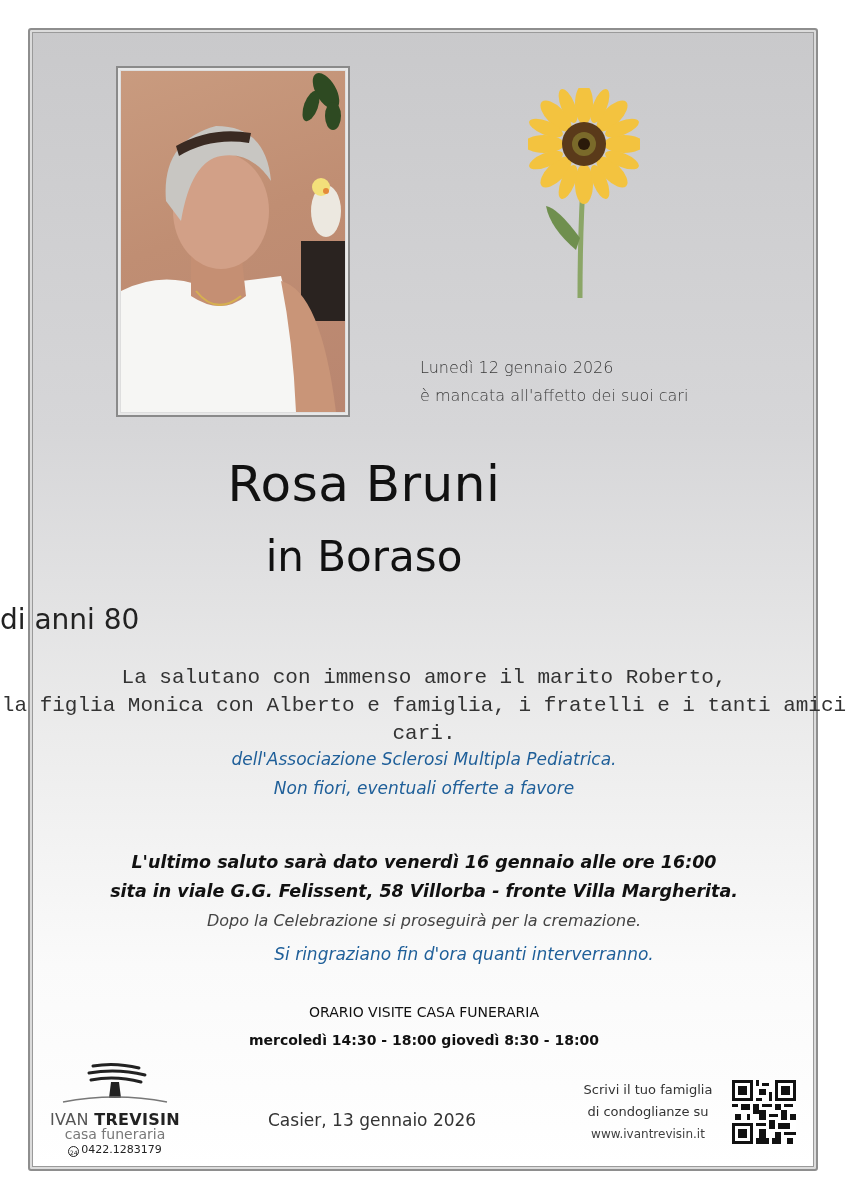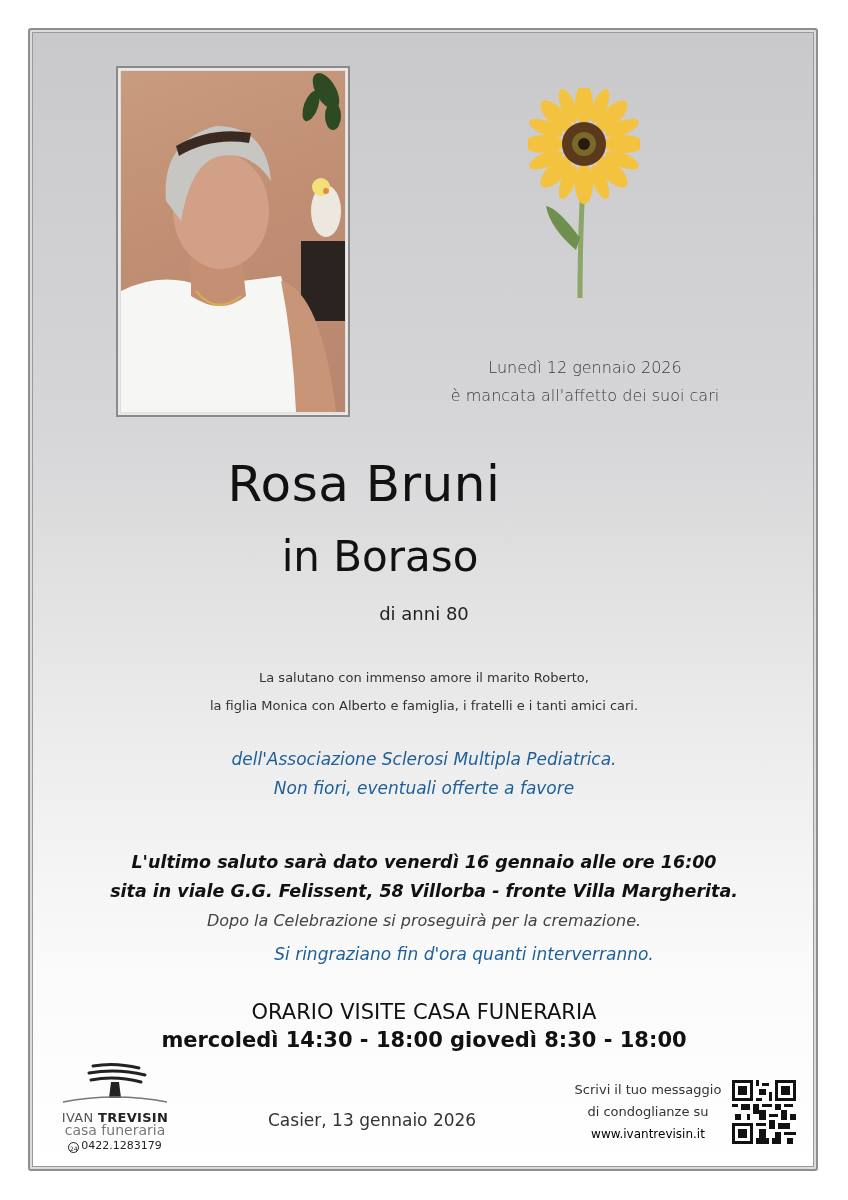--- a/index.html
+++ b/index.html
@@ -27,52 +27,52 @@
   }
   .photo {
     position: relative; width: 100%; height: 100%; overflow: hidden;
     background: linear-gradient(160deg, #c99b7f 0%, #c08e73 45%, #b98670 100%);
   }
   .photo svg { display: block; }
   .flower { position: absolute; left: 528px; top: 88px; width: 112px; height: 212px; }
 
   .death-lines {
     position: absolute; left: 420px; top: 354px; width: 330px;
-    text-align: center; font-size: 16px; line-height: 28px; color: #3a3a3a;
+    font-size: 16px; line-height: 28px; color: #3a3a3a;
     font-weight: 300;
   }
   .name {
     position: absolute; left: 0; width: 728px; text-align: center;
     color: #111; font-weight: 400;
   }
   .name.primary { top: 455px; font-size: 50px; letter-spacing: 0.5px; }
-  .name.secondary { top: 532px; font-size: 42px; padding-left: 16px; }
-  .age { position: absolute; left: 0; width: 848px; top: 603px; text-align: center; font-size: 18px; color: #222; }
+  .name.secondary { top: 532px; font-size: 42px; }
+  .age { position: absolute; left: 0; width: 848px; top: 603px; text-align: left; font-size: 28px; color: #222; }
 
   .block { position: absolute; left: 0; width: 848px; text-align: center; }
-  .mourners { top: 664px; font-size: 13px; line-height: 28px; color: #333; }
+  .mourners { top: 664px; font-size: 21px; line-height: 28px; color: #333; font-family: Liberation Mono, monospace; }
   .flowers-note { top: 745px; font-size: 17px; line-height: 29px; color: #1f5f99; font-style: italic; }
   .ceremony { top: 848px; font-size: 17.5px; line-height: 29px; color: #111; font-weight: bold; font-style: italic; }
   .ceremony .light { font-weight: normal; color: #444; font-size: 16px; }
   .thanks { top: 944px; font-size: 17px; color: #1f5f99; font-style: italic; padding-left: 40px; }
-  .visits { top: 998px; font-size: 21px; line-height: 28px; color: #111; }
+  .visits { top: 998px; font-size: 14px; line-height: 28px; color: #111; }
   .visits .title { font-weight: normal; }
   .visits .row { font-weight: bold; }
 
   .logo { position: absolute; left: 40px; top: 1060px; width: 150px; text-align: center; }
-  .logo .brand { font-size: 13px; color: #222; letter-spacing: 0.3px; margin-top: 2px; text-align: center; }
+  .logo .brand { font-size: 16px; color: #222; letter-spacing: 0.3px; margin-top: 2px; text-align: center; }
   .logo .brand .thin { font-weight: normal; color: #555; }
   .logo .brand .bold { font-weight: bold; }
   .logo .sub { font-size: 14px; color: #777; margin-top: -3px; }
   .logo .phone { font-size: 11px; color: #222; margin-top: 1px; }
   .logo .phone .ico { display: inline-block; width: 11px; height: 11px; border: 1.2px solid #222; border-radius: 50%; vertical-align: -2px; font-size: 6px; line-height: 11px; margin-right: 2px; box-sizing: border-box; }
 
   .place-date { position: absolute; left: 268px; top: 1110px; font-size: 17px; color: #333; }
   .condolences { position: absolute; left: 568px; top: 1079px; width: 160px; text-align: center; font-size: 13px; line-height: 22px; color: #333; }
-  .condolences .link { color: #000000; font-size: 12px; }
+  .condolences .link { color: #404040; font-size: 12px; }
   .qr { position: absolute; left: 732px; top: 1080px; width: 64px; height: 64px; background: #fff; }
 </style>
 </head>
 <body>
 
 <div class="card"></div>
 
 <div class="photo-frame">
   <div class="photo" title="Portrait of Rosa Bruni">
     <svg width="224" height="341" viewBox="0 0 224 341">
@@ -177,21 +177,21 @@
     <path d="M8 42 Q60 32 112 42" stroke="#777" stroke-width="1.5" fill="none"></path>
   </svg>
   <div class="brand"><span class="thin">IVAN</span> <span class="bold">TREVISIN</span></div>
   <div class="sub">casa funeraria</div>
   <div class="phone"><span class="ico">24</span><span>0422.1283179</span></div>
 </div>
 
 <div class="place-date">Casier, 13 gennaio 2026</div>
 
 <div class="condolences">
-  <div>Scrivi il tuo messaggio</div>
+  <div>Scrivi il tuo famiglia</div>
   <div>di condoglianze su</div>
   <div class="link">www.ivantrevisin.it</div>
 </div>
 
 <div class="qr">
   <svg width="64" height="64" viewBox="0 0 21 21" shape-rendering="crispEdges">
     <rect width="21" height="21" fill="#fff"></rect>
     <g fill="#111">
       <path d="M0 0h7v7H0zM1 1v5h5V1zM2 2h3v3H2z" fill-rule="evenodd"></path>
       <path d="M14 0h7v7h-7zM15 1v5h5V1zM16 2h3v3h-3z" fill-rule="evenodd"></path>

